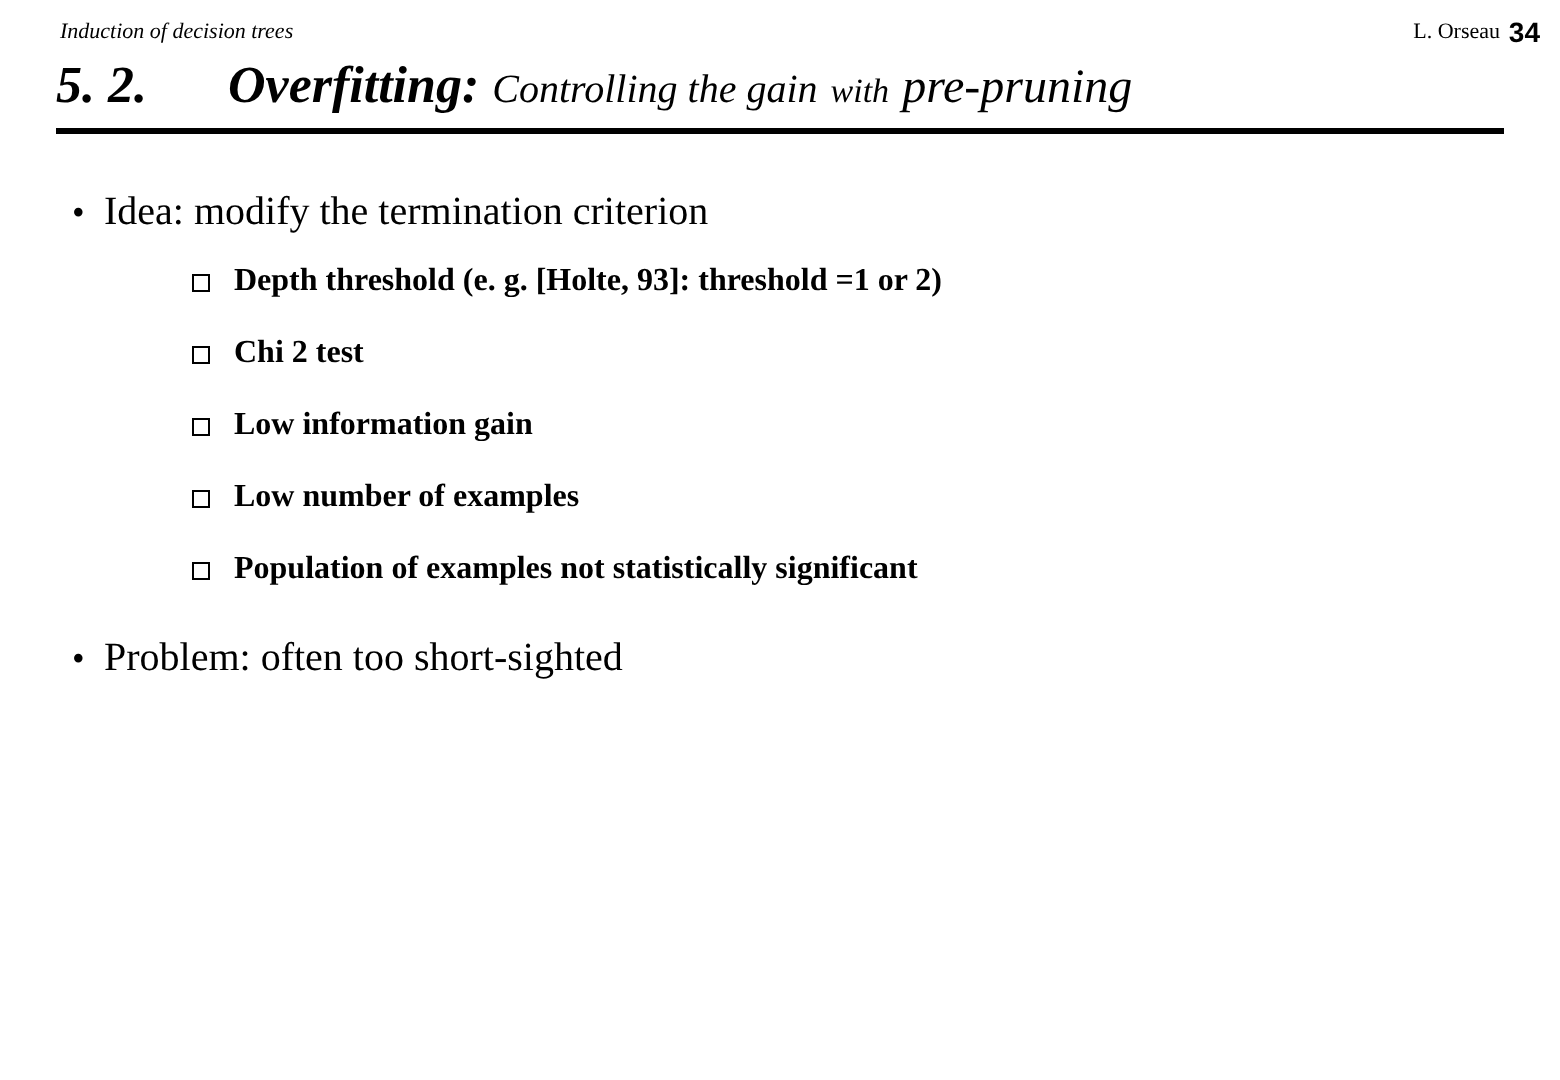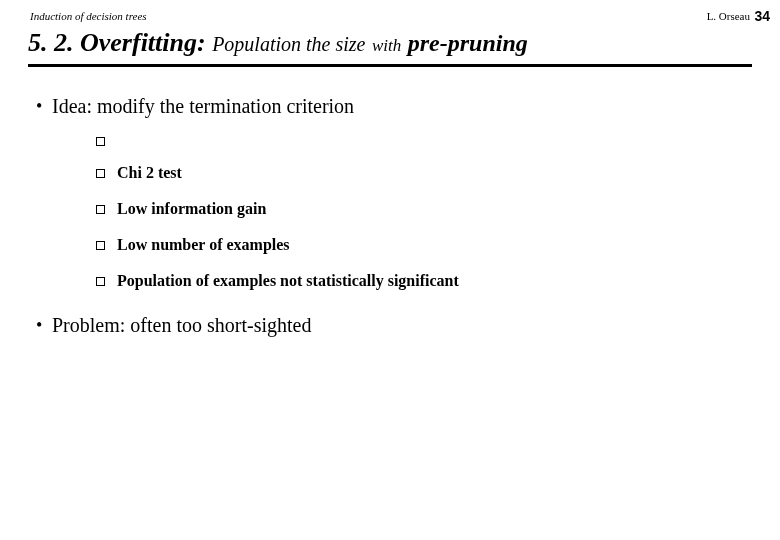--- a/index.html
+++ b/index.html
@@ -5,24 +5,24 @@
   * { margin: 0; padding: 0; box-sizing: border-box; }
   html, body { width: 780px; height: 540px; background: #fff; font-family: "Times New Roman", Times, serif; color: #000; }
   .page { position: relative; width: 780px; height: 540px; padding: 10px 28px 20px 28px; }
   .hdr { display: flex; justify-content: space-between; align-items: baseline; font-size: 11px; font-style: italic; font-family: "Times New Roman", serif; padding: 0 2px 2px 2px; }
   .hdr-left { font-style: italic; }
   .hdr-right { font-style: normal; font-size: 11px; }
   .pagenum { position: absolute; top: 8px; right: 10px; font-size: 14px; font-weight: bold; font-family: Liberation Sans, sans-serif; }
   .title-wrap { border-bottom: 3px solid #000; padding: 4px 0 6px 0; margin-bottom: 28px; }
   .title { font-size: 26px; font-family: "Times New Roman", serif; }
   .t-num { font-weight: bold; font-style: italic; }
-  .t-over { font-weight: bold; font-style: italic; }
+  .t-over { font-weight: bold; font-style: italic; margin-left: 34px; }
   .t-ctrl { font-style: italic; font-weight: normal; font-size: 20px; }
   .t-with { font-style: italic; font-weight: normal; font-size: 17px; }
-  .t-pre { font-style: italic; font-weight: bold; font-size: 24px; }
+  .t-pre { font-style: italic; font-weight: normal; font-size: 24px; }
   .bullets { padding-left: 8px; }
   .lvl1 { display: flex; align-items: flex-start; margin-bottom: 14px; }
   .lvl1 .dot { width: 16px; font-size: 18px; line-height: 22px; }
   .lvl1 .txt { font-size: 20px; font-family: "Times New Roman", serif; }
   .subs { margin: 12px 0 24px 60px; }
   .lvl2 { display: flex; align-items: flex-start; margin-bottom: 18px; }
   .lvl2 .box { width: 9px; height: 9px; border: 1px solid #000; margin-top: 5px; margin-right: 12px; flex: 0 0 auto; }
   .lvl2 .txt { font-size: 16px; font-weight: bold; font-family: "Times New Roman", serif; }
 </style>
 </head>
@@ -33,36 +33,37 @@
 
   <div class="hdr">
     <span class="hdr-left">Induction of decision trees</span>
     <span class="hdr-right">L. Orseau</span>
   </div>
 
   <div class="title-wrap">
     <div class="title">
       <span class="t-num">5. 2.</span>
       <span class="t-over"> Overfitting:</span>
-      <span class="t-ctrl"> Population the size</span>
+      <span class="t-ctrl"> Controlling the gain</span>
       <span class="t-with"> with</span>
       <span class="t-pre"> pre-pruning</span>
     </div>
   </div>
 
   <div class="bullets">
 
     <div class="lvl1">
       <span class="dot">•</span>
       <span class="txt">Idea: modify the termination criterion</span>
     </div>
 
     <div class="subs">
       <div class="lvl2">
         <span class="box"></span>
+        <span class="txt">Depth threshold (e. g. [Holte, 93]: threshold =1 or 2)</span>
       </div>
       <div class="lvl2">
         <span class="box"></span>
         <span class="txt">Chi 2 test</span>
       </div>
       <div class="lvl2">
         <span class="box"></span>
         <span class="txt">Low information gain</span>
       </div>
       <div class="lvl2">

